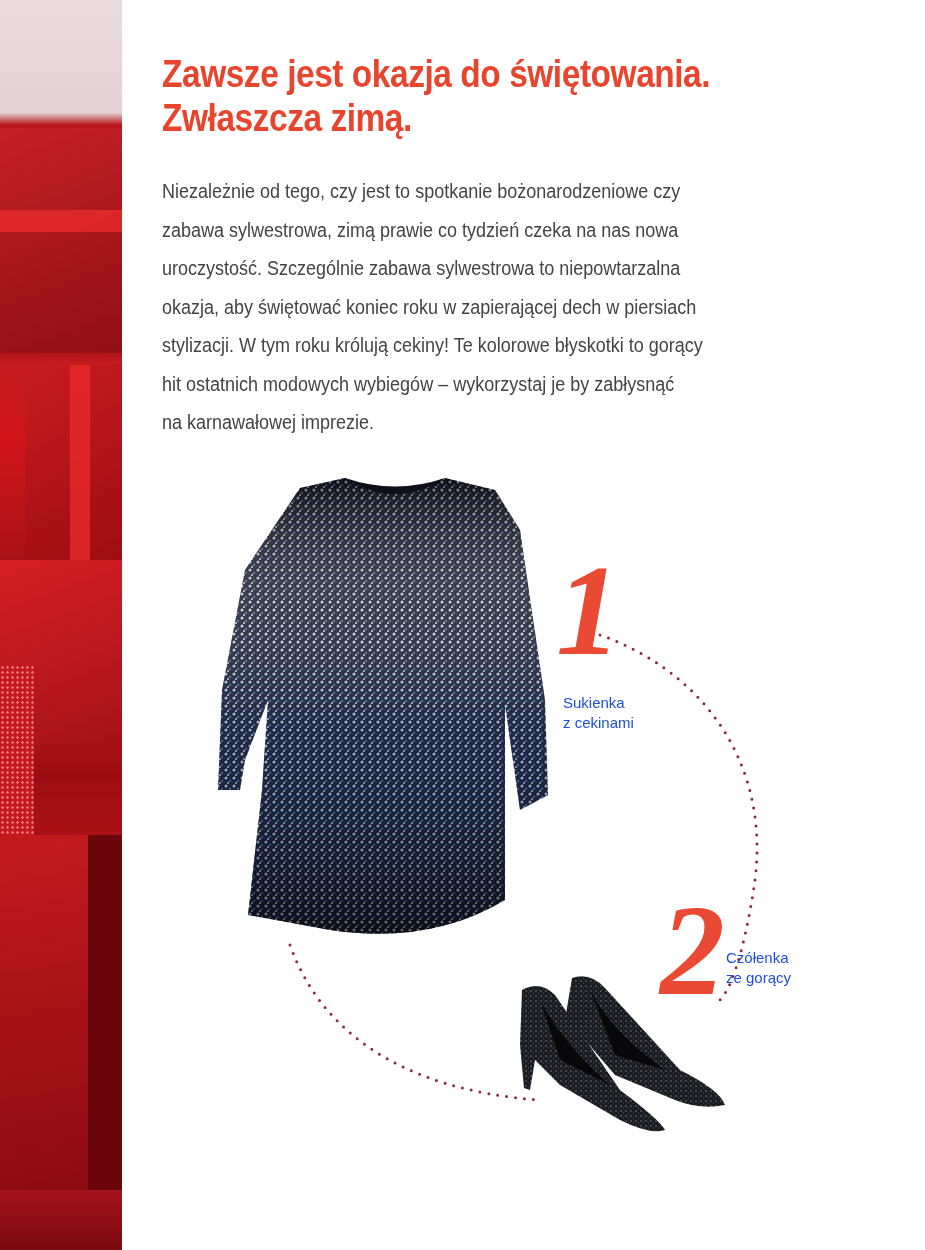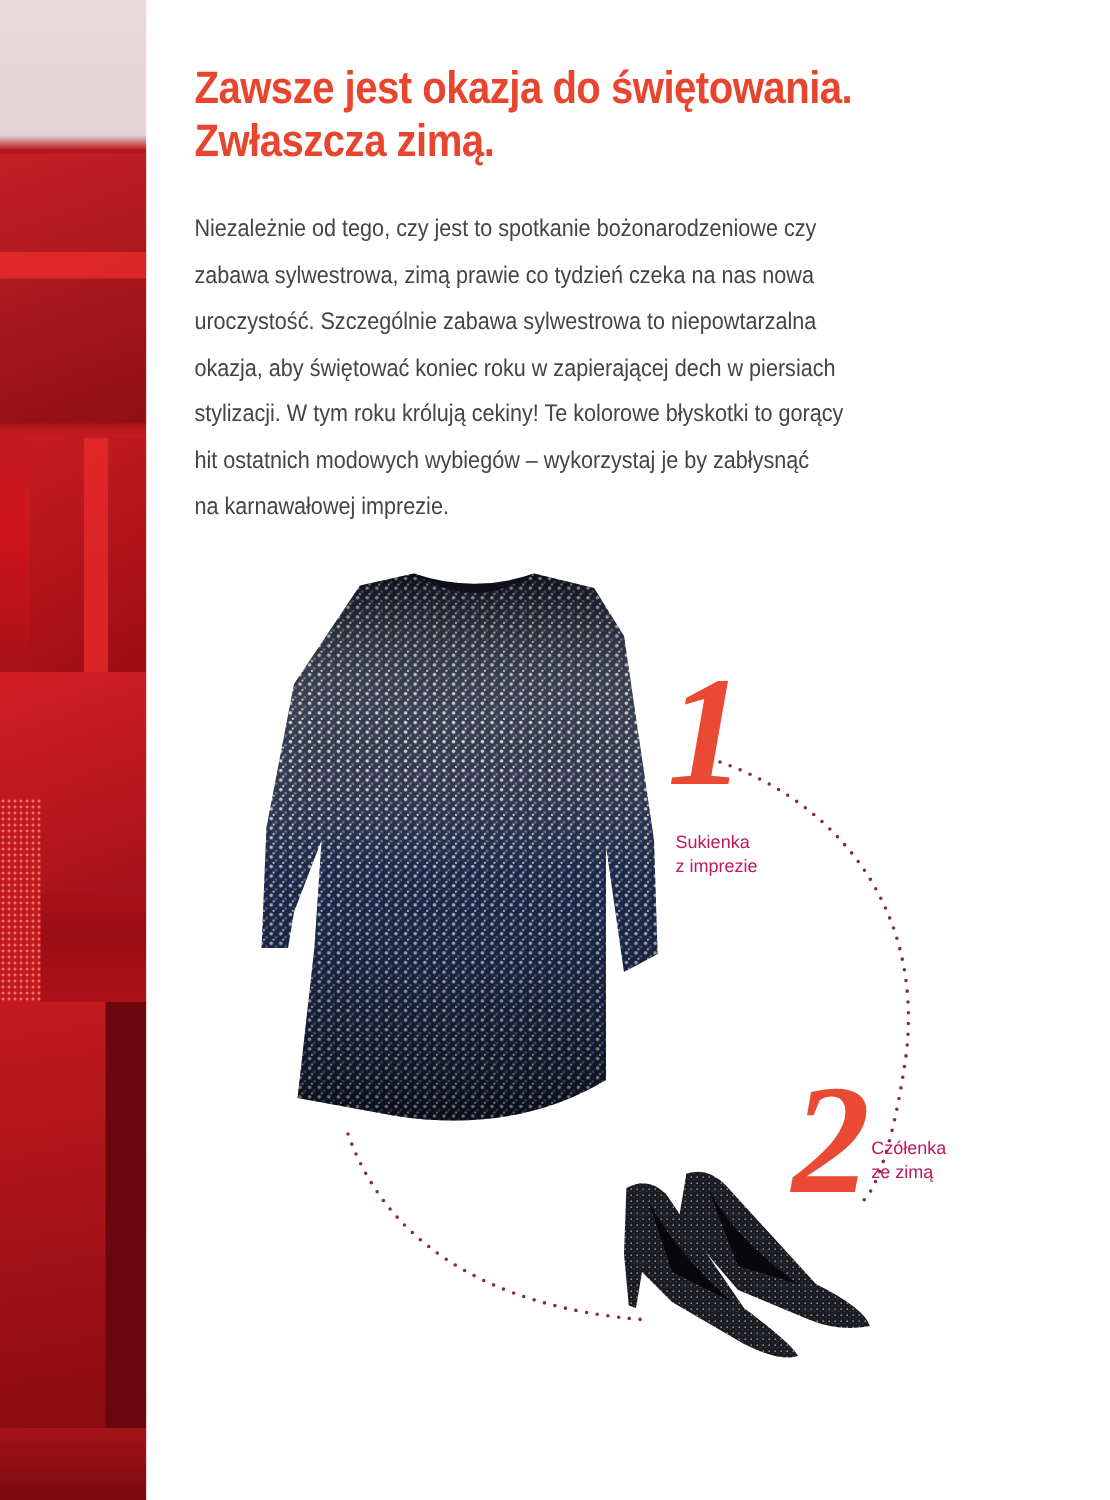--- a/index.html
+++ b/index.html
@@ -25,21 +25,21 @@
       position: absolute; left: 162px; top: 172px; width: 720px;
       color: #444; font-size: 20px; line-height: 38.5px;
       transform: scaleX(0.9); transform-origin: left top;
     }
     .body-text span { display: block; white-space: nowrap; }
     .big-num {
       position: absolute; color: #ea4a33; font-family: "Liberation Serif", serif;
       font-weight: bold; font-style: italic;
     }
     .label {
-      position: absolute; color: #be185d; font-size: 15px; line-height: 20px;
+      position: absolute; color: #1d4ed8; font-size: 15px; line-height: 20px;
     }
     .label span { display: block; }
     svg.arc { position: absolute; left: 0; top: 0; }
   </style>
 </head>
 <body>
 
 <div class="side-photo">
   <div class="gift" style="left:0;top:128px;width:122px;height:225px;background:linear-gradient(160deg,#c42027,#8f0f15);"></div>
   <div class="gift" style="left:0;top:210px;width:122px;height:22px;background:#e52a2c;opacity:.85;"></div>
@@ -105,20 +105,20 @@
     <path d="M522 990 Q540 980 555 995 L620 1090 Q660 1120 665 1130 Q650 1135 620 1120 L560 1085 L535 1060 L530 1090 L524 1088 L520 1045 Z" fill="url(#glit)"></path>
     <path d="M572 978 Q590 972 605 988 L680 1070 Q720 1090 725 1105 Q700 1110 675 1100 L615 1075 L585 1040 L575 1075 L569 1073 L565 1020 Z" fill="url(#glit)"></path>
     <path d="M540 1000 Q560 1040 610 1085 L560 1060 Z" fill="#08080b"></path>
     <path d="M590 990 Q610 1030 665 1070 L615 1055 Z" fill="#08080b"></path>
   </g>
 </svg>
 
 <div class="big-num" style="left:556px;top:540px;font-size:130px;line-height:140px;">1</div>
 <div class="label" style="left:563px;top:693px;">
   <span>Sukienka</span>
-  <span>z imprezie</span>
+  <span>z cekinami</span>
 </div>
 
 <div class="big-num" style="left:660px;top:880px;font-size:130px;line-height:140px;">2</div>
 <div class="label" style="left:726px;top:948px;">
   <span>Czółenka</span>
-  <span>ze zimą</span>
+  <span>ze gorący</span>
 </div>
 
 </body></html>

